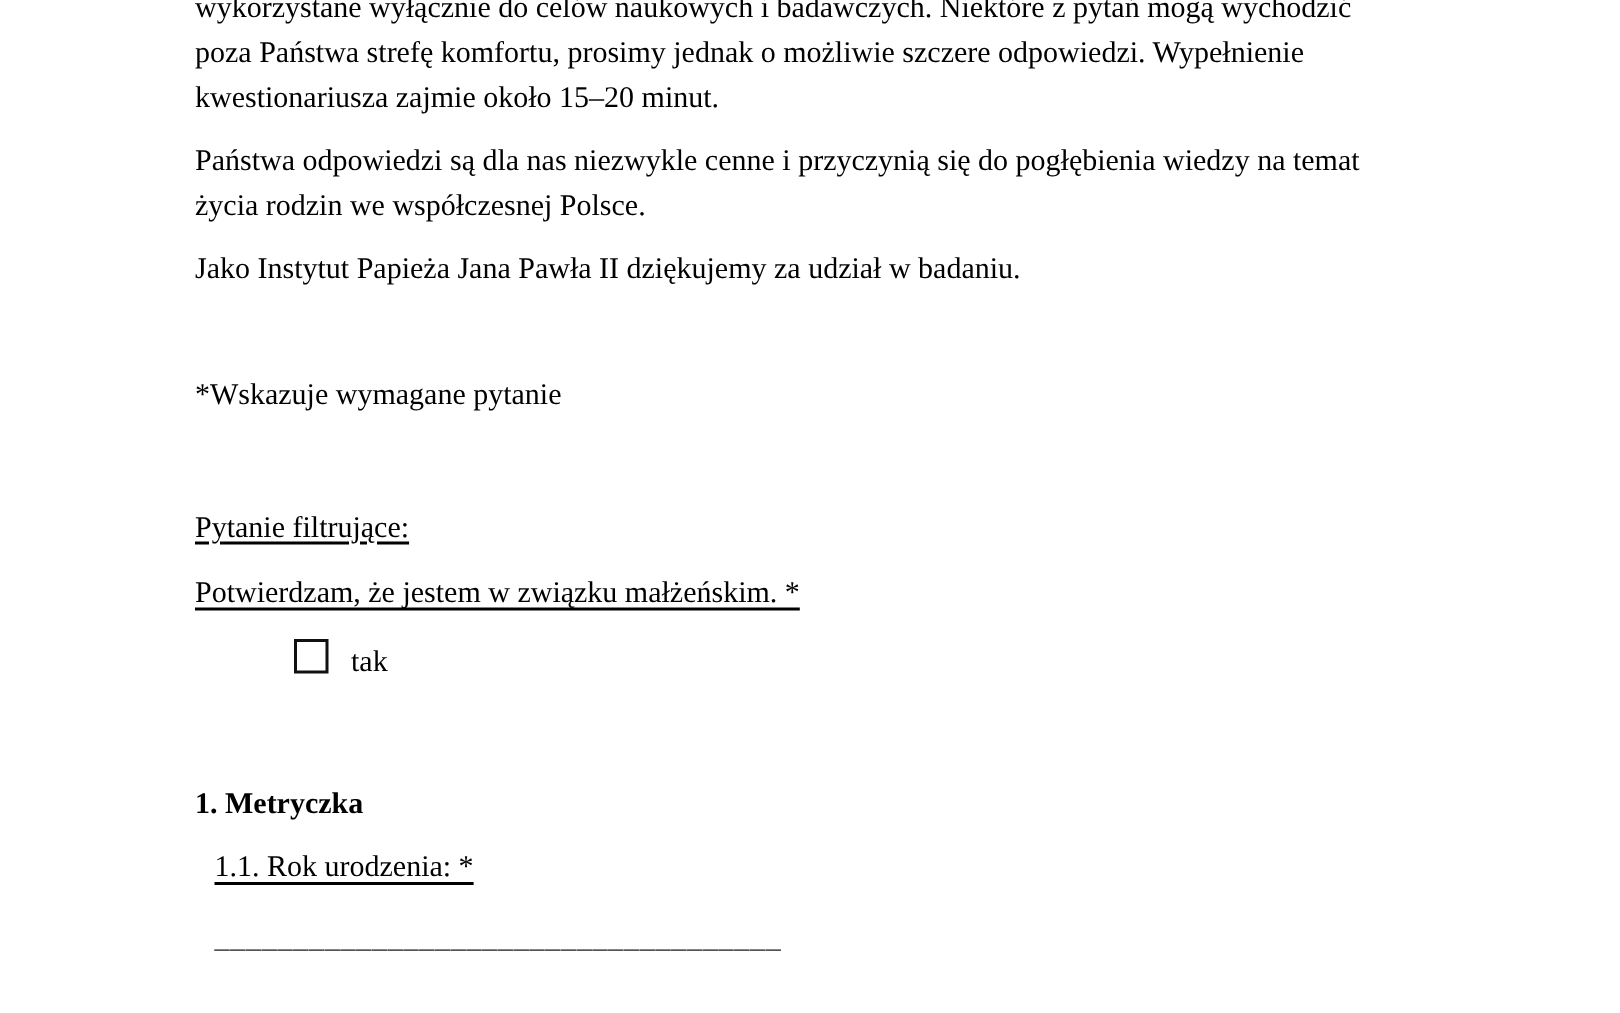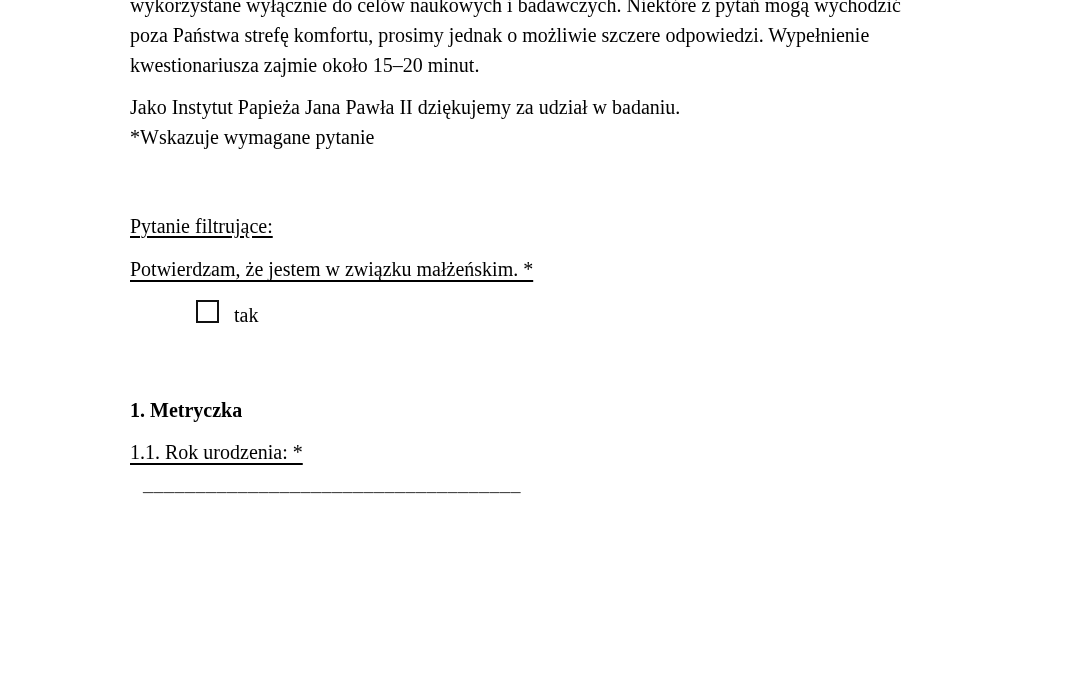--- a/index.html
+++ b/index.html
@@ -15,21 +15,21 @@
     color: #000000;
   }
   .doc-content {
     padding-left: 130px;
     width: 795px;
   }
   p, .line { margin: 0; }
   .intro-p1 { margin-top: -10px; }
   .intro-p2 { margin-top: 12px; }
   .intro-p3 { margin-top: 12px; }
-  .required-note { }
+  .required-note { margin-top: 54px; }
   .filter-heading {
     margin-top: 59px;
     font-weight: normal;
   }
   .filter-heading .u {
     text-decoration: underline;
     text-decoration-thickness: 2px;
     text-underline-offset: 3px;
   }
   .filter-statement { margin-top: 13px; }
@@ -50,38 +50,39 @@
     height: 19px;
     border: 2px solid #111111;
     background: #ffffff;
     margin-right: 15px;
     box-sizing: content-box;
   }
   .section-heading {
     margin-top: 65px;
     font-weight: bold;
   }
-  .q-label { margin-top: 12px; }
+  .q-label { margin-top: 12px; margin-left: 13px; }
   .q-type  { margin-top: 8px;  margin-left: 13px; font-style: italic; }
   .answer-line {
-    margin-top: 1px;
+    margin-top: 17px;
     margin-left: 13px;
     color: #3d3d3d;
     letter-spacing: 0.5px;
     white-space: nowrap;
   }
 </style>
 </head>
 <body>
 
 <div class="doc-page">
   <div class="doc-content">
 
     <p class="intro-p1">wykorzystane wyłącznie do celów naukowych i badawczych. Niektóre z pytań mogą wychodzić poza Państwa strefę komfortu, prosimy jednak o możliwie szczere odpowiedzi. Wypełnienie kwestionariusza zajmie około 15–20 minut.</p>
 
+    <p class="intro-p2">Państwa odpowiedzi są dla nas niezwykle cenne i przyczynią się do pogłębienia wiedzy na temat życia rodzin we współczesnej Polsce.</p>
 
     <p class="intro-p3">Jako Instytut Papieża Jana Pawła II dziękujemy za udział w badaniu.</p>
 
     <p class="required-note">*Wskazuje wymagane pytanie</p>
 
     <p class="filter-heading">
       <span class="u">Pytanie filtrujące:</span>
     </p>
 
     <p class="filter-statement">

